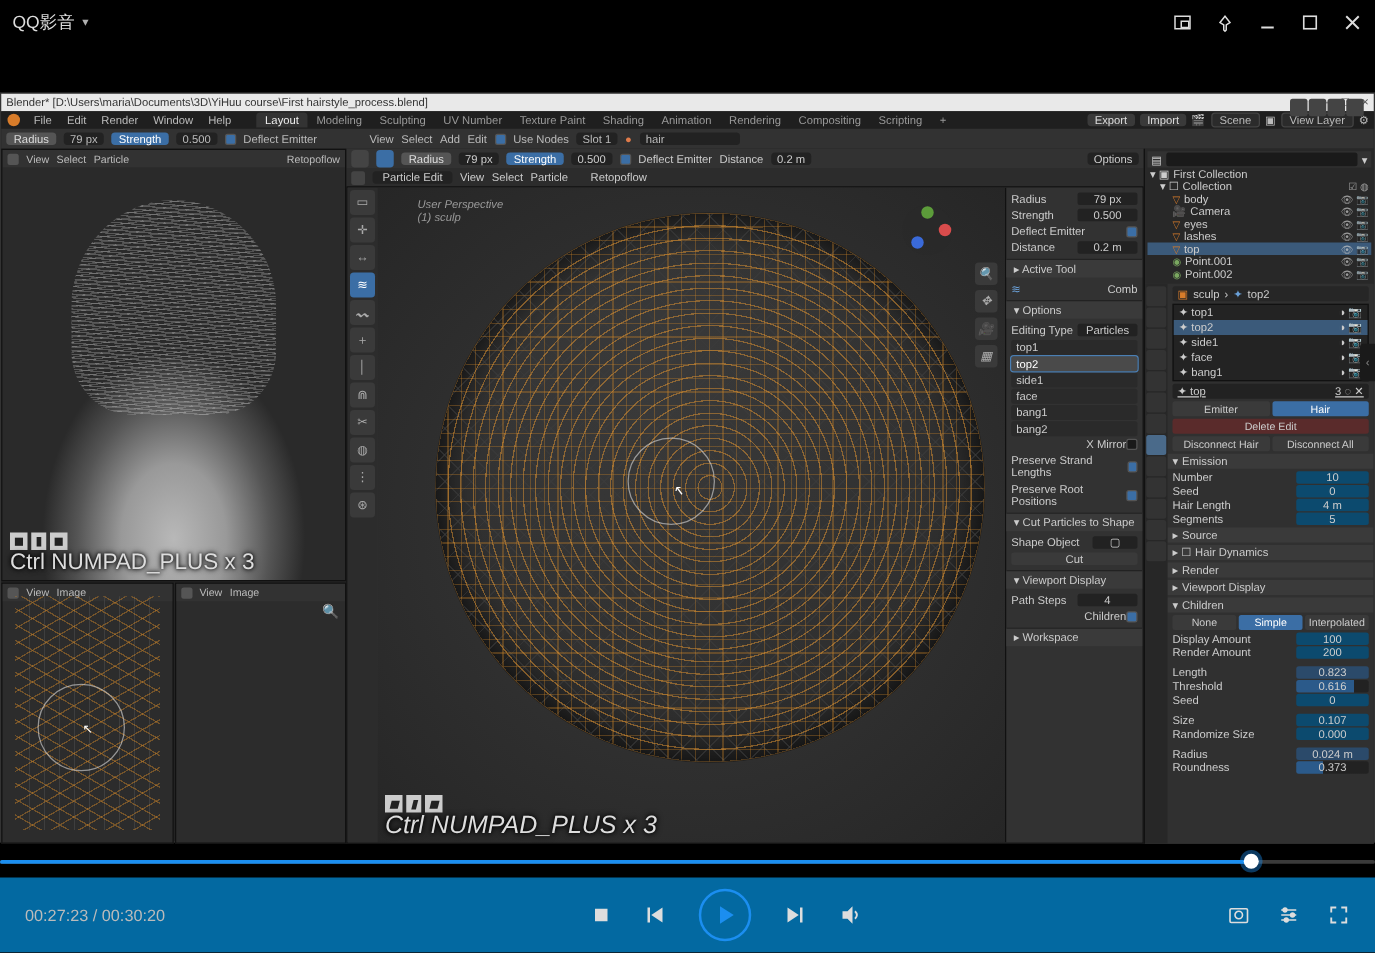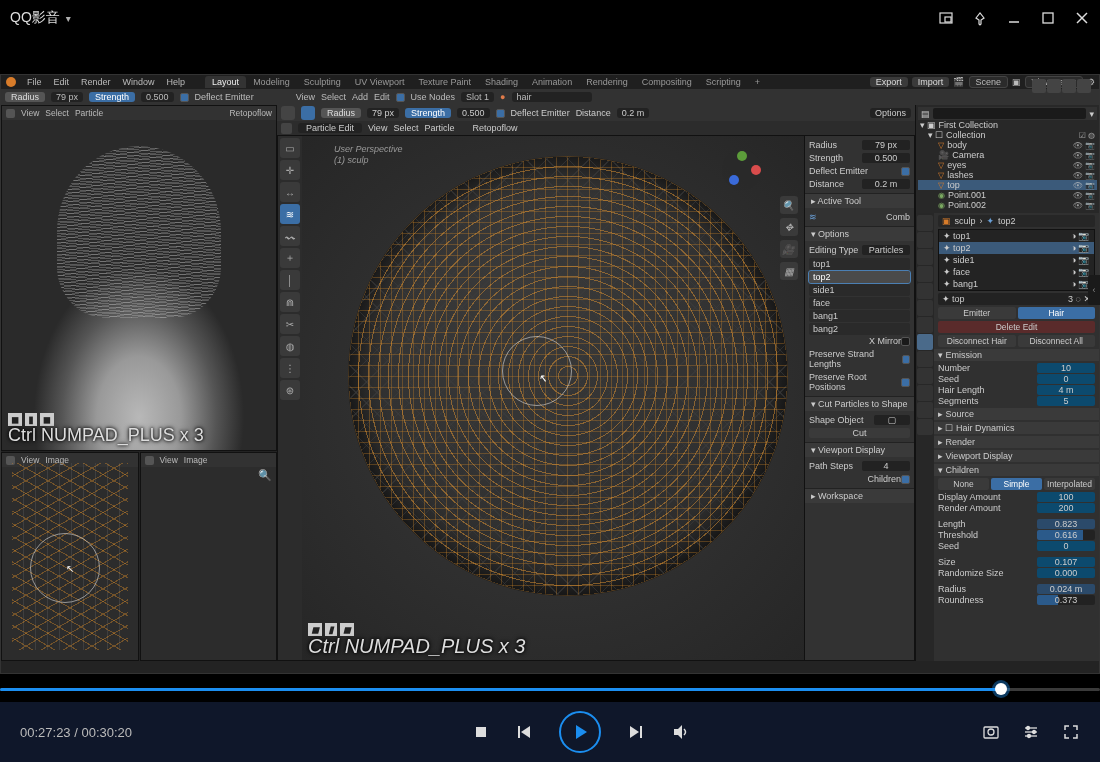--- a/index.html
+++ b/index.html
@@ -58,37 +58,37 @@
   .circ { color:#7aa860; font-size:8px; }
   .props { flex:1; background:#303030; font-size:9px; overflow:hidden; display:flex; }
   .props-tabs { width:18px; background:#272727; display:flex; flex-direction:column; gap:1px; padding-top:2px;}
   .props-tabs .pt { width:16px; height:16px; background:#333; margin:0 auto; border-radius:2px; }
   .props-tabs .pt.active { background:#4a6a8a; }
   .props-body { flex:1; padding:2px 4px; overflow:hidden; }
   .crumb { background:#262626; padding:1px 4px; font-size:9px; display:flex; gap:4px; margin-bottom:2px; border-radius:2px;}
   .ps-list { background:#232323; border:1px solid #111; margin-bottom:2px; }
   .ps-list .psi { display:flex; justify-content:space-between; padding:1px 4px; }
   .ps-list .psi.sel { background:#3b5a7a; }
-  .dd-row { display:flex; gap:4px; margin:2px 0;}
+  .dd-row { display:flex; gap:4px; margin:2px 0;text-decoration:underline;}
   .dd-row .dd { flex:1; background:#222; padding:1px 4px; border-radius:2px; display:flex; justify-content:space-between;}
   .btn-row { display:flex; gap:2px; margin:2px 0; }
   .btn-row .b { flex:1; background:#3a3a3a; text-align:center; padding:1px 0; border-radius:2px; font-size:8.5px;}
   .btn-row .b.red { background:#5a2b2b; }
   .btn-row .b.sel { background:#3b6ea5; color:#fff; }
   .sec-hdr { background:#3a3a3a; padding:1px 4px; margin:2px -4px; display:flex; align-items:center; gap:3px;}
   .prop-row { display:flex; justify-content:space-between; align-items:center; margin:1px 0; }
   .prop-row .pv { background:#0c4a6e; width:58px; text-align:center; padding:0 2px; border-radius:2px; }
   .prop-row .pv.blue { background:#2b4a6a; }
   .prop-row .pv.bluegrad { background:linear-gradient(to right,#2b5a8a 80%,#222 80%); }
   
   .progress-area { height:26px; position:relative; }
   .progress-track { position:absolute; top:12px; left:0; right:0; height:3px; background:#3a3a3a; border-radius:2px; }
   .progress-fill { position:absolute; top:12px; left:0; height:3px; background:#1b8ef0; border-radius:2px; width:91%; }
   .progress-thumb { position:absolute; top:7px; width:12px; height:12px; background:#fff; border-radius:50%; box-shadow:0 0 0 3px rgba(27,142,240,.4); }
-  .controls { height:60px; background:#0f172a; display:flex; align-items:center; padding:0 20px; }
+  .controls { height:60px; background:#0369a1; display:flex; align-items:center; padding:0 20px; }
   .time-text { color:#bbb; font-size:13px; width:160px; }
   .ctrl-center { flex:1; display:flex; align-items:center; justify-content:center; gap:26px; }
   .ctrl-btn { color:#ddd; display:flex; align-items:center; justify-content:center; }
   .play-big { width:42px; height:42px; border:2px solid #1b8ef0; border-radius:50%; color:#1b8ef0; }
   .ctrl-right { display:flex; gap:22px; }
   .hair-img { position:absolute; left:0; top:14px; right:0; bottom:0; background:radial-gradient(ellipse 140px 200px at 50% 90%, #b8b8b8 0%, #999 30%, #555 55%, #2a2a2a 75%); }
   .hair-img::before { content:""; position:absolute; left:20%; right:20%; top:8%; bottom:40%; background:repeating-linear-gradient(5deg, rgba(200,200,200,.3) 0 1px, transparent 1px 3px), repeating-linear-gradient(-8deg, rgba(200,200,200,.25) 0 1px, transparent 1px 4px); border-radius:50% 50% 30% 30%; }
   .wire-sphere { position:absolute; left:46px; top:20px; width:440px; height:440px; border-radius:50%; background:radial-gradient(circle at 40% 30%, #3a3a3a, #2a2a2a); box-shadow:inset 0 0 40px #000; }
   .wire-sphere::before { content:""; position:absolute; inset:0; border-radius:50%; background:
     repeating-radial-gradient(circle at 50% 50%, transparent 0 9px, rgba(210,140,50,.55) 9px 10px),
@@ -149,33 +149,41 @@
           <line x1="2" y1="2" x2="12" y2="12" stroke="#ddd" stroke-width="1.5"></line>
           <line x1="12" y1="2" x2="2" y2="12" stroke="#ddd" stroke-width="1.5"></line>
         </svg>
       </span>
   </div>
 </div>
 
 <div class="video-area">
   <div class="blender-frame">
 
+    <div class="bl-titlebar">
+      <span>Blender* [D:\Users\maria\Documents\3D\YiHuu course\First hairstyle_process.blend]</span>
+      <span class="wc">
+          <span>—</span>
+          <span>□</span>
+          <span>×</span>
+        </span>
+    </div>
 
     <div class="bl-topmenu">
       <div class="logo"></div>
       <span class="mi">File</span>
       <span class="mi">Edit</span>
       <span class="mi">Render</span>
       <span class="mi">Window</span>
       <span class="mi">Help</span>
       <div class="bl-tabs">
         <span class="tab active">Layout</span>
         <span class="tab">Modeling</span>
         <span class="tab">Sculpting</span>
-        <span class="tab">UV Viewport</span>
+        <span class="tab">UV Number</span>
         <span class="tab">Texture Paint</span>
         <span class="tab">Shading</span>
         <span class="tab">Animation</span>
         <span class="tab">Rendering</span>
         <span class="tab">Compositing</span>
         <span class="tab">Scripting</span>
         <span class="tab">+</span>
       </div>
       <div class="right">
         <span class="pill" style="background:#3a3a3a">Export</span>

